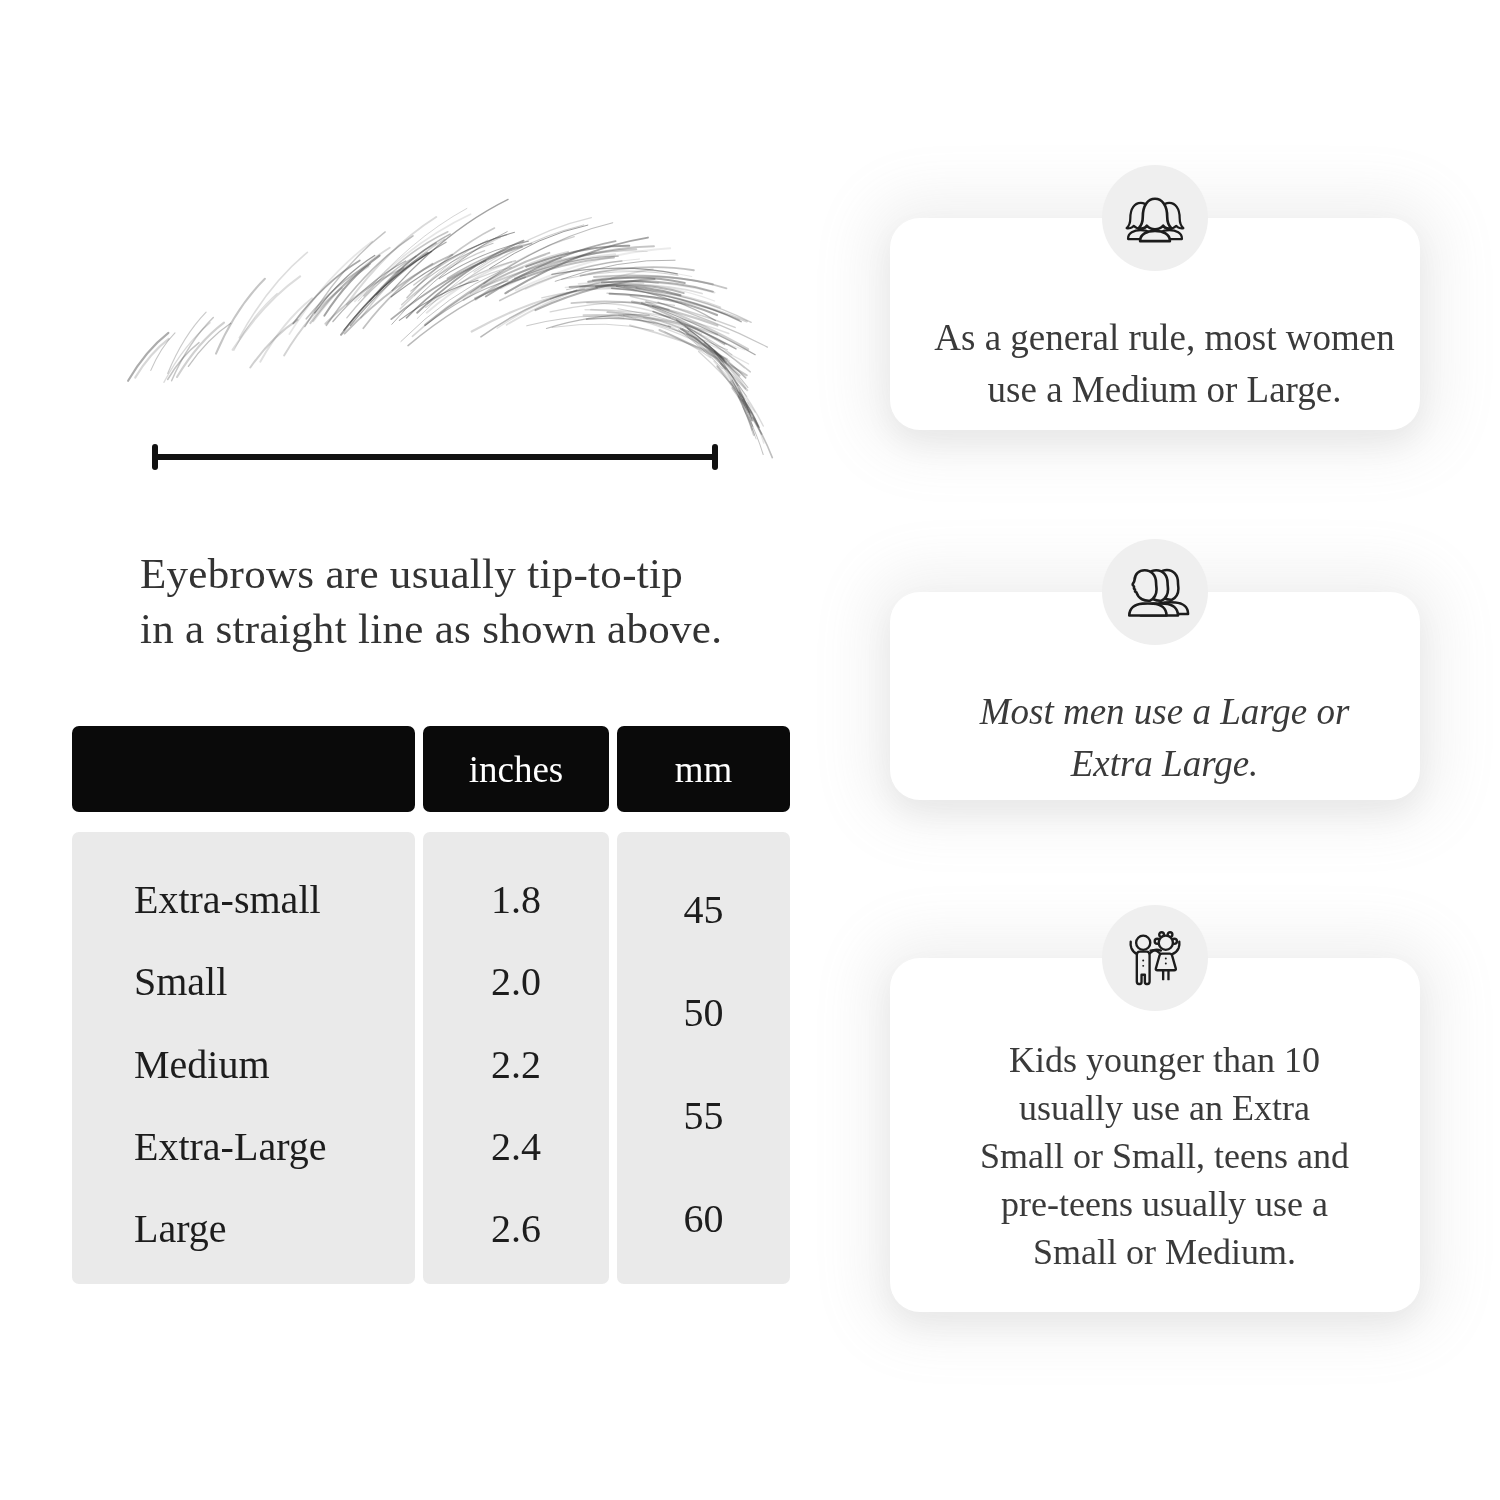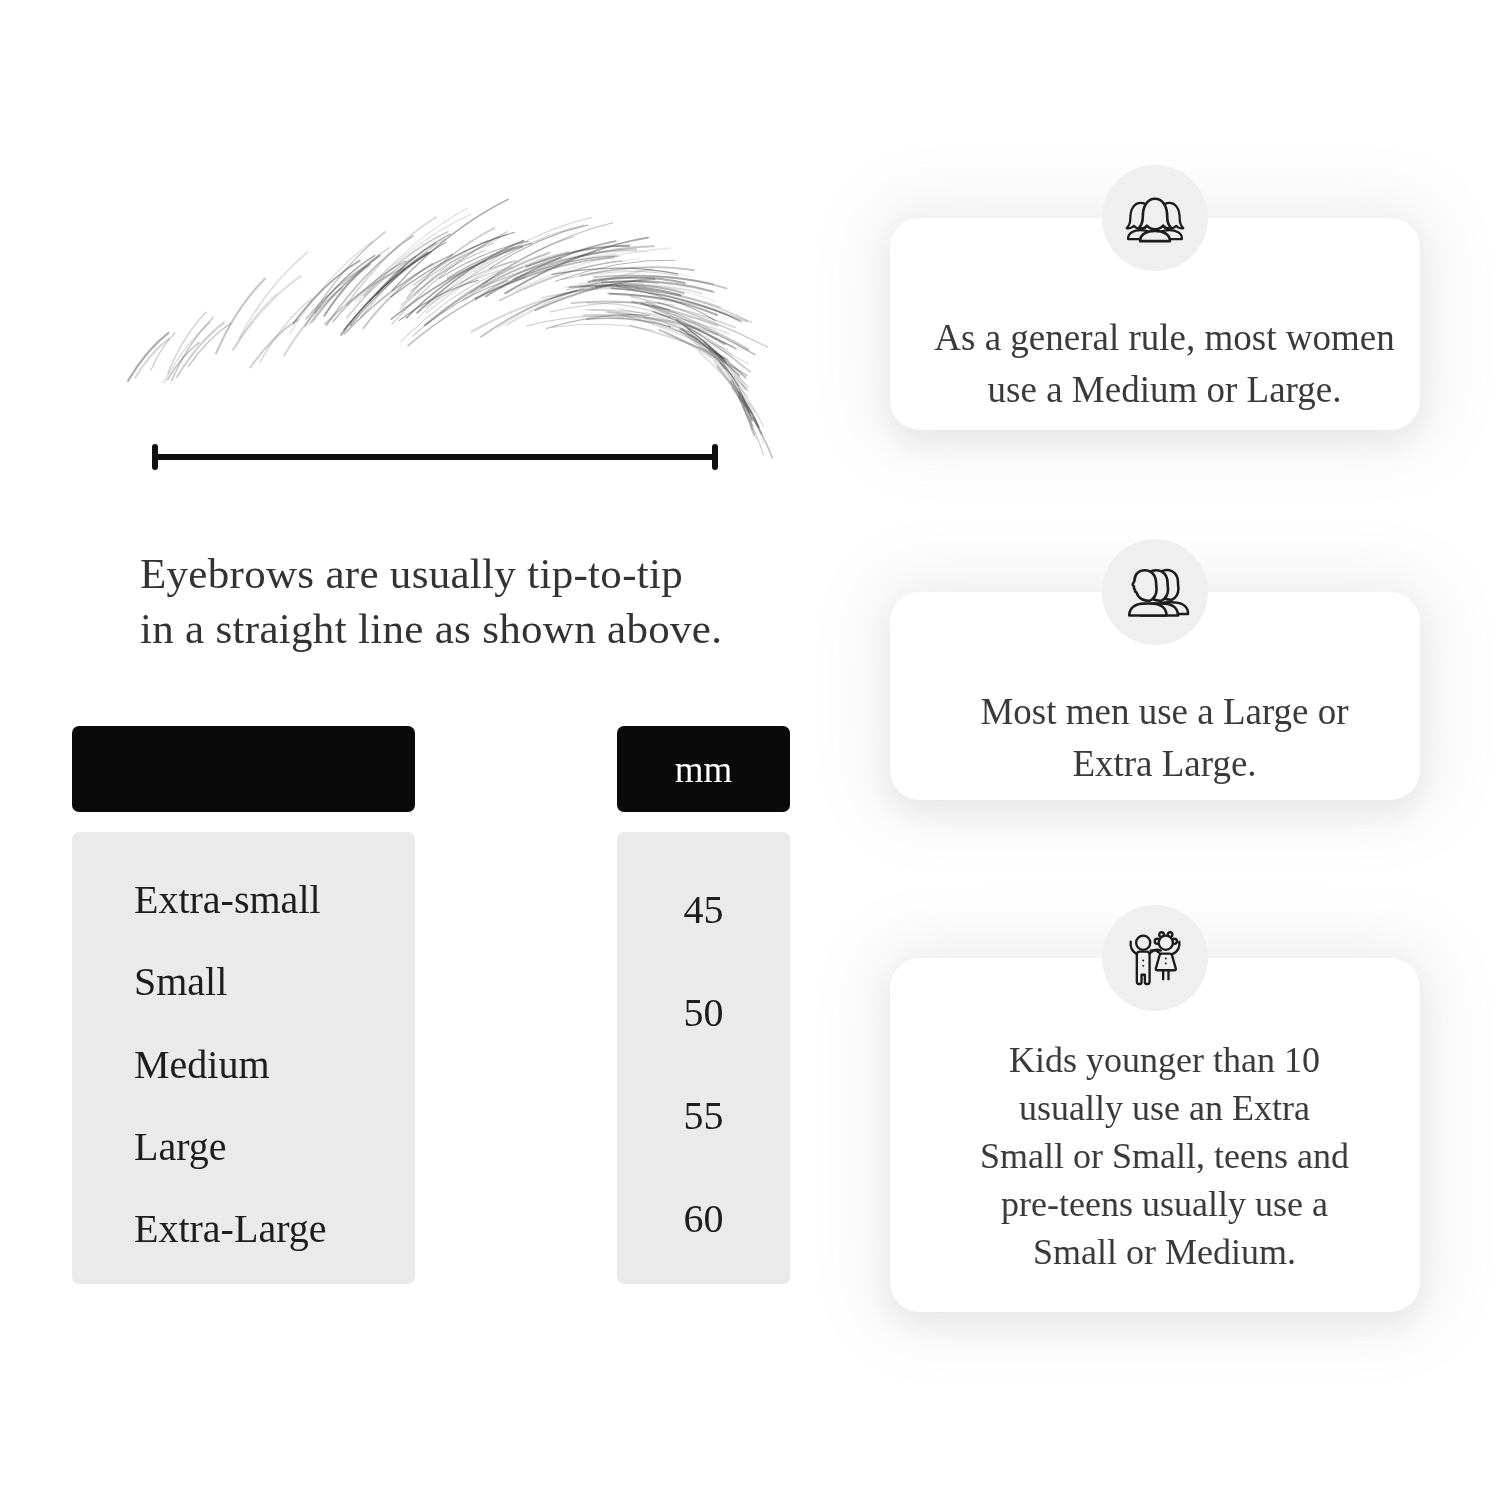--- a/index.html
+++ b/index.html
@@ -42,21 +42,21 @@
   }
   .icon-circle{
     position:absolute;left:50%;top:0;transform:translate(-50%,-50%);
     width:106px;height:106px;border-radius:50%;background:#efefef;
     display:flex;align-items:center;justify-content:center;
   }
   .card-text{text-align:center;color:#3a3a3a;padding-left:19px;}
   #card-women{top:218px;height:212px;}
   #card-women .card-text{padding-top:94px;font-size:37px;line-height:52px;}
   #card-men{top:592px;height:208px;}
-  #card-men .card-text{padding-top:94px;font-size:37px;line-height:52px;}
+  #card-men .card-text{padding-top:94px;font-size:37px;line-height:52px;font-style:italic;}
   #card-kids{top:958px;height:354px;}
   #card-kids .card-text{padding-top:78px;font-size:36px;line-height:48px;}
   .ic{stroke:#1c1c1c;stroke-width:2.4;fill:none;stroke-linecap:round;stroke-linejoin:round;}
   .icf{stroke:#1c1c1c;stroke-width:2.4;fill:#efefef;stroke-linecap:round;stroke-linejoin:round;}
   .dot{fill:#1c1c1c;stroke:none;}
 </style>
 </head>
 <body>
 
 <div class="canvas">
@@ -252,22 +252,32 @@
     <div>in a straight line as shown above.</div>
   </div>
 
   <div class="size-table">
     <div class="tcol c1">
       <div class="head"></div>
       <div class="body">
         <div class="cell">Extra-small</div>
         <div class="cell">Small</div>
         <div class="cell">Medium</div>
+        <div class="cell">Extra-Large</div>
         <div class="cell">Large</div>
-        <div class="cell">Extra-Large</div>
+      </div>
+    </div>
+    <div class="tcol c2">
+      <div class="head">inches</div>
+      <div class="body">
+        <div class="cell">1.8</div>
+        <div class="cell">2.0</div>
+        <div class="cell">2.2</div>
+        <div class="cell">2.4</div>
+        <div class="cell">2.6</div>
       </div>
     </div>
     <div class="tcol c3">
       <div class="head">mm</div>
       <div class="body">
         <div class="cell">45</div>
         <div class="cell">50</div>
         <div class="cell">55</div>
         <div class="cell">60</div>
       </div>

